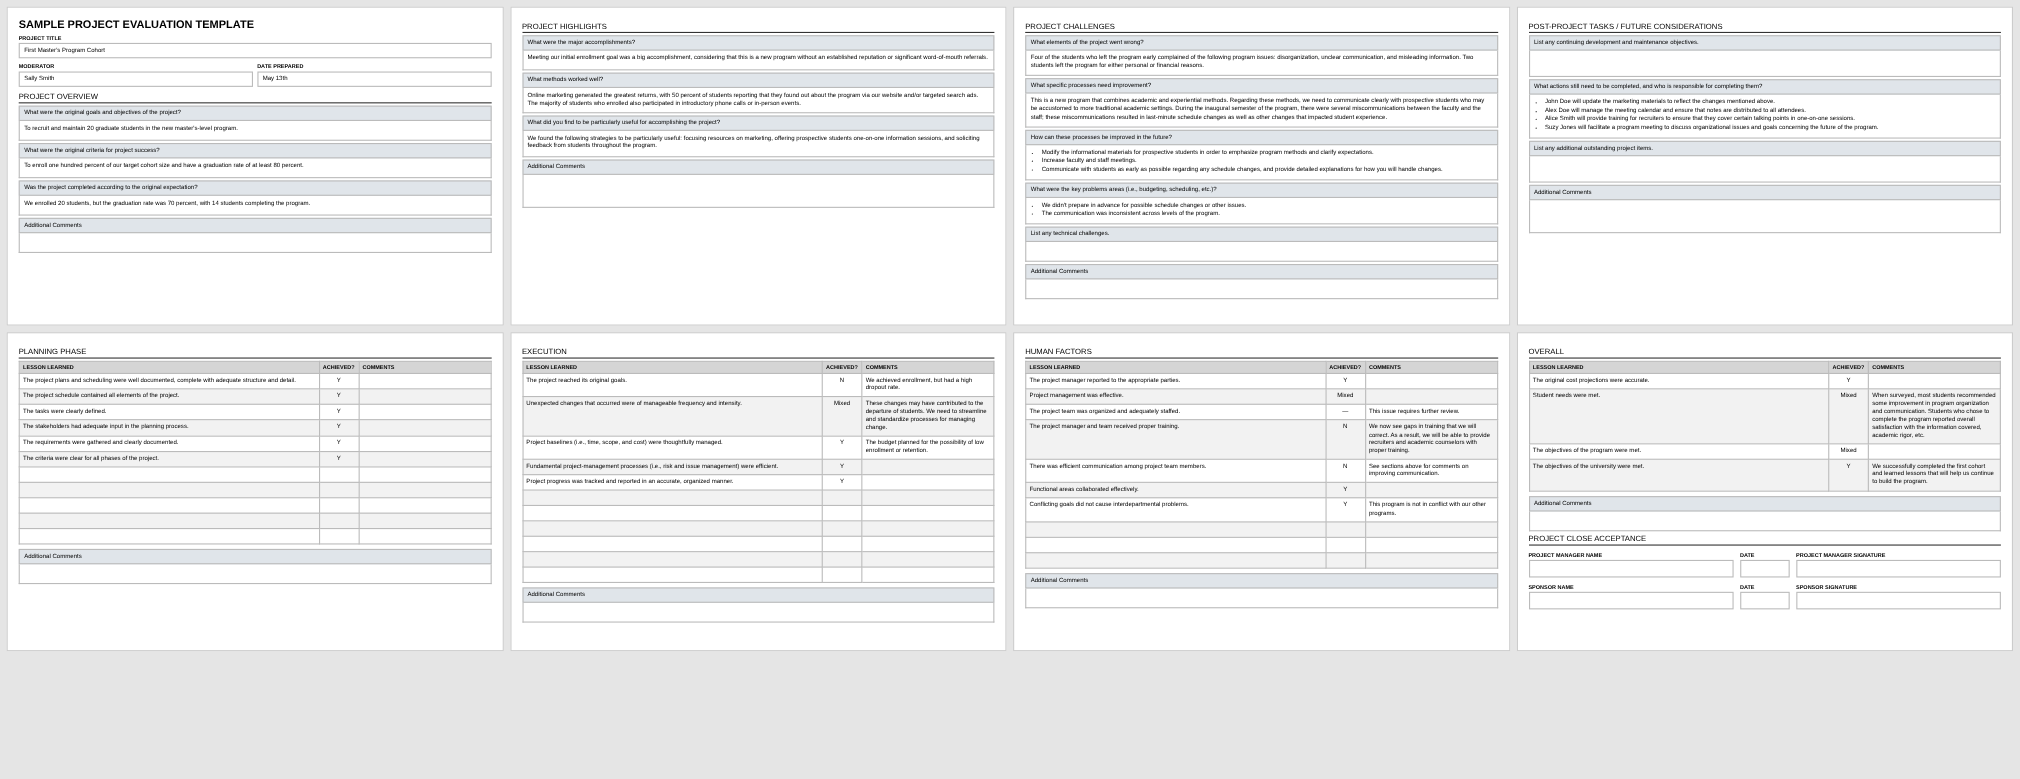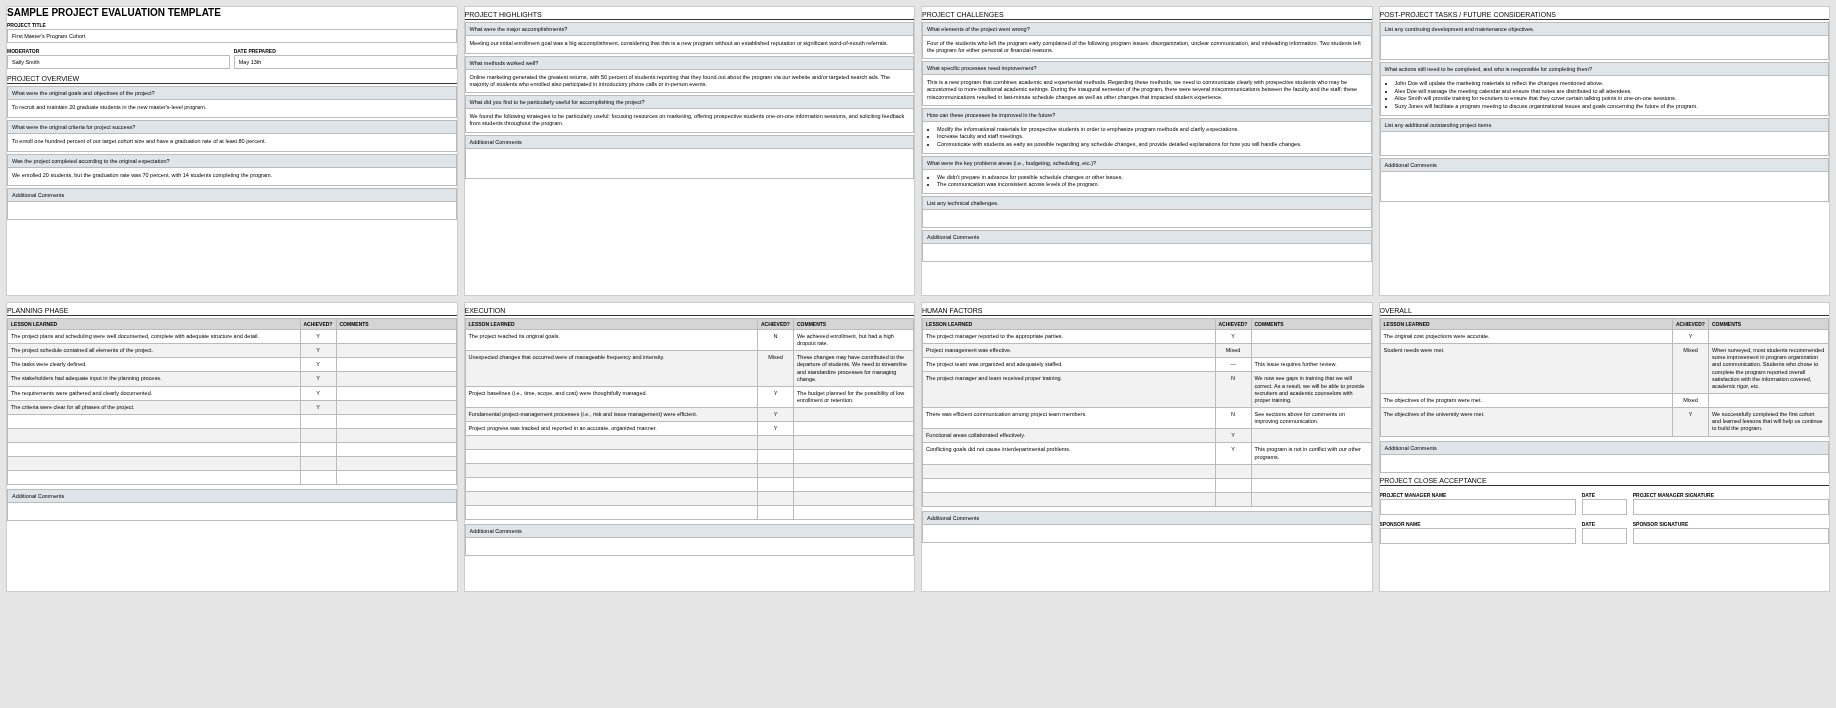--- a/index.html
+++ b/index.html
@@ -10,20 +10,21 @@
     font-size: 5.5px;
   }
   .grid {
     display: grid;
     grid-template-columns: repeat(4, 1fr);
     gap: 6px;
   }
   .page {
     background: #fff;
     border: 1px solid #ccc;
+    padding: 10px;
     height: 290px;
     overflow: hidden;
   }
   .title-main {
     font-weight: bold;
     font-size: 10px;
     margin-bottom: 4px;
   }
   .section-title {
     font-size: 7px;

